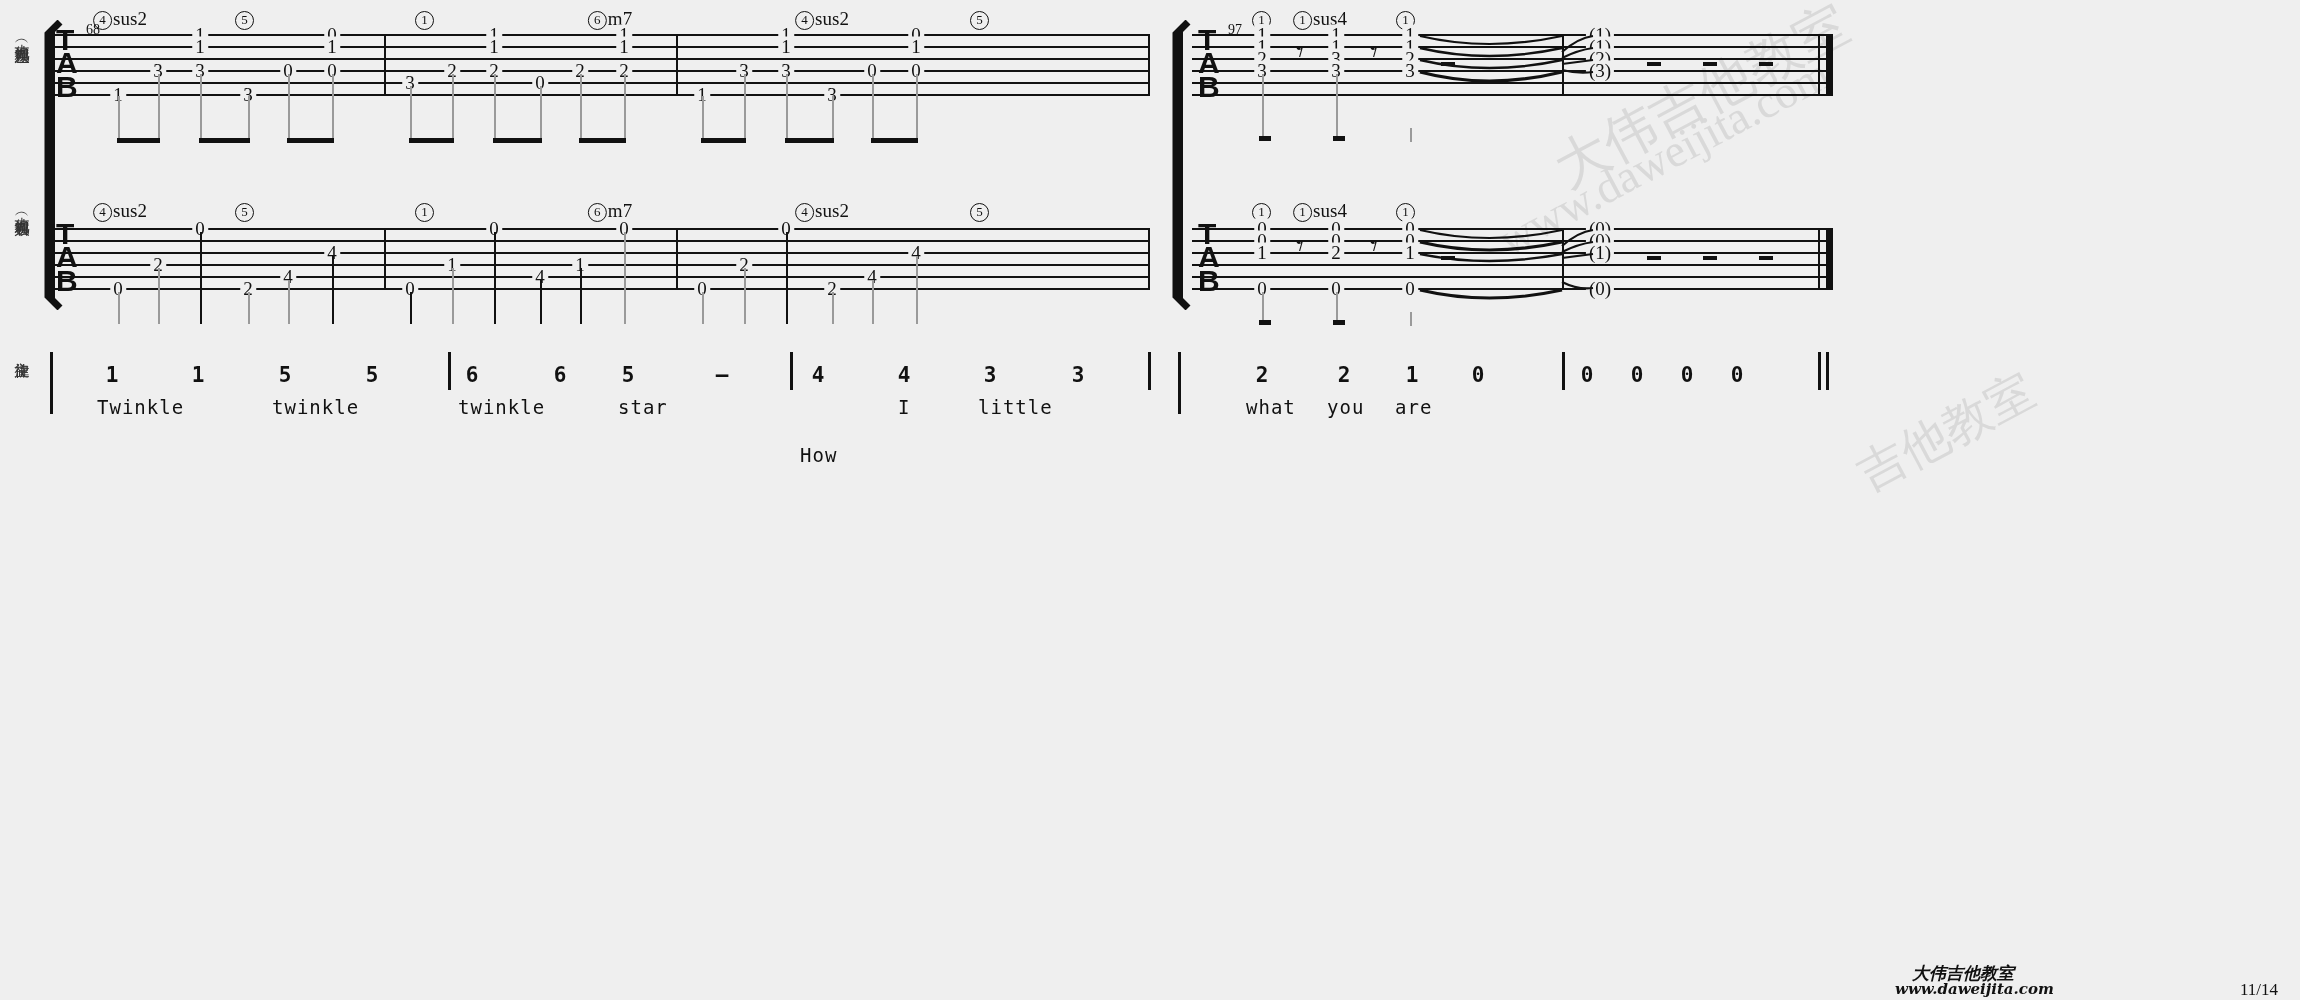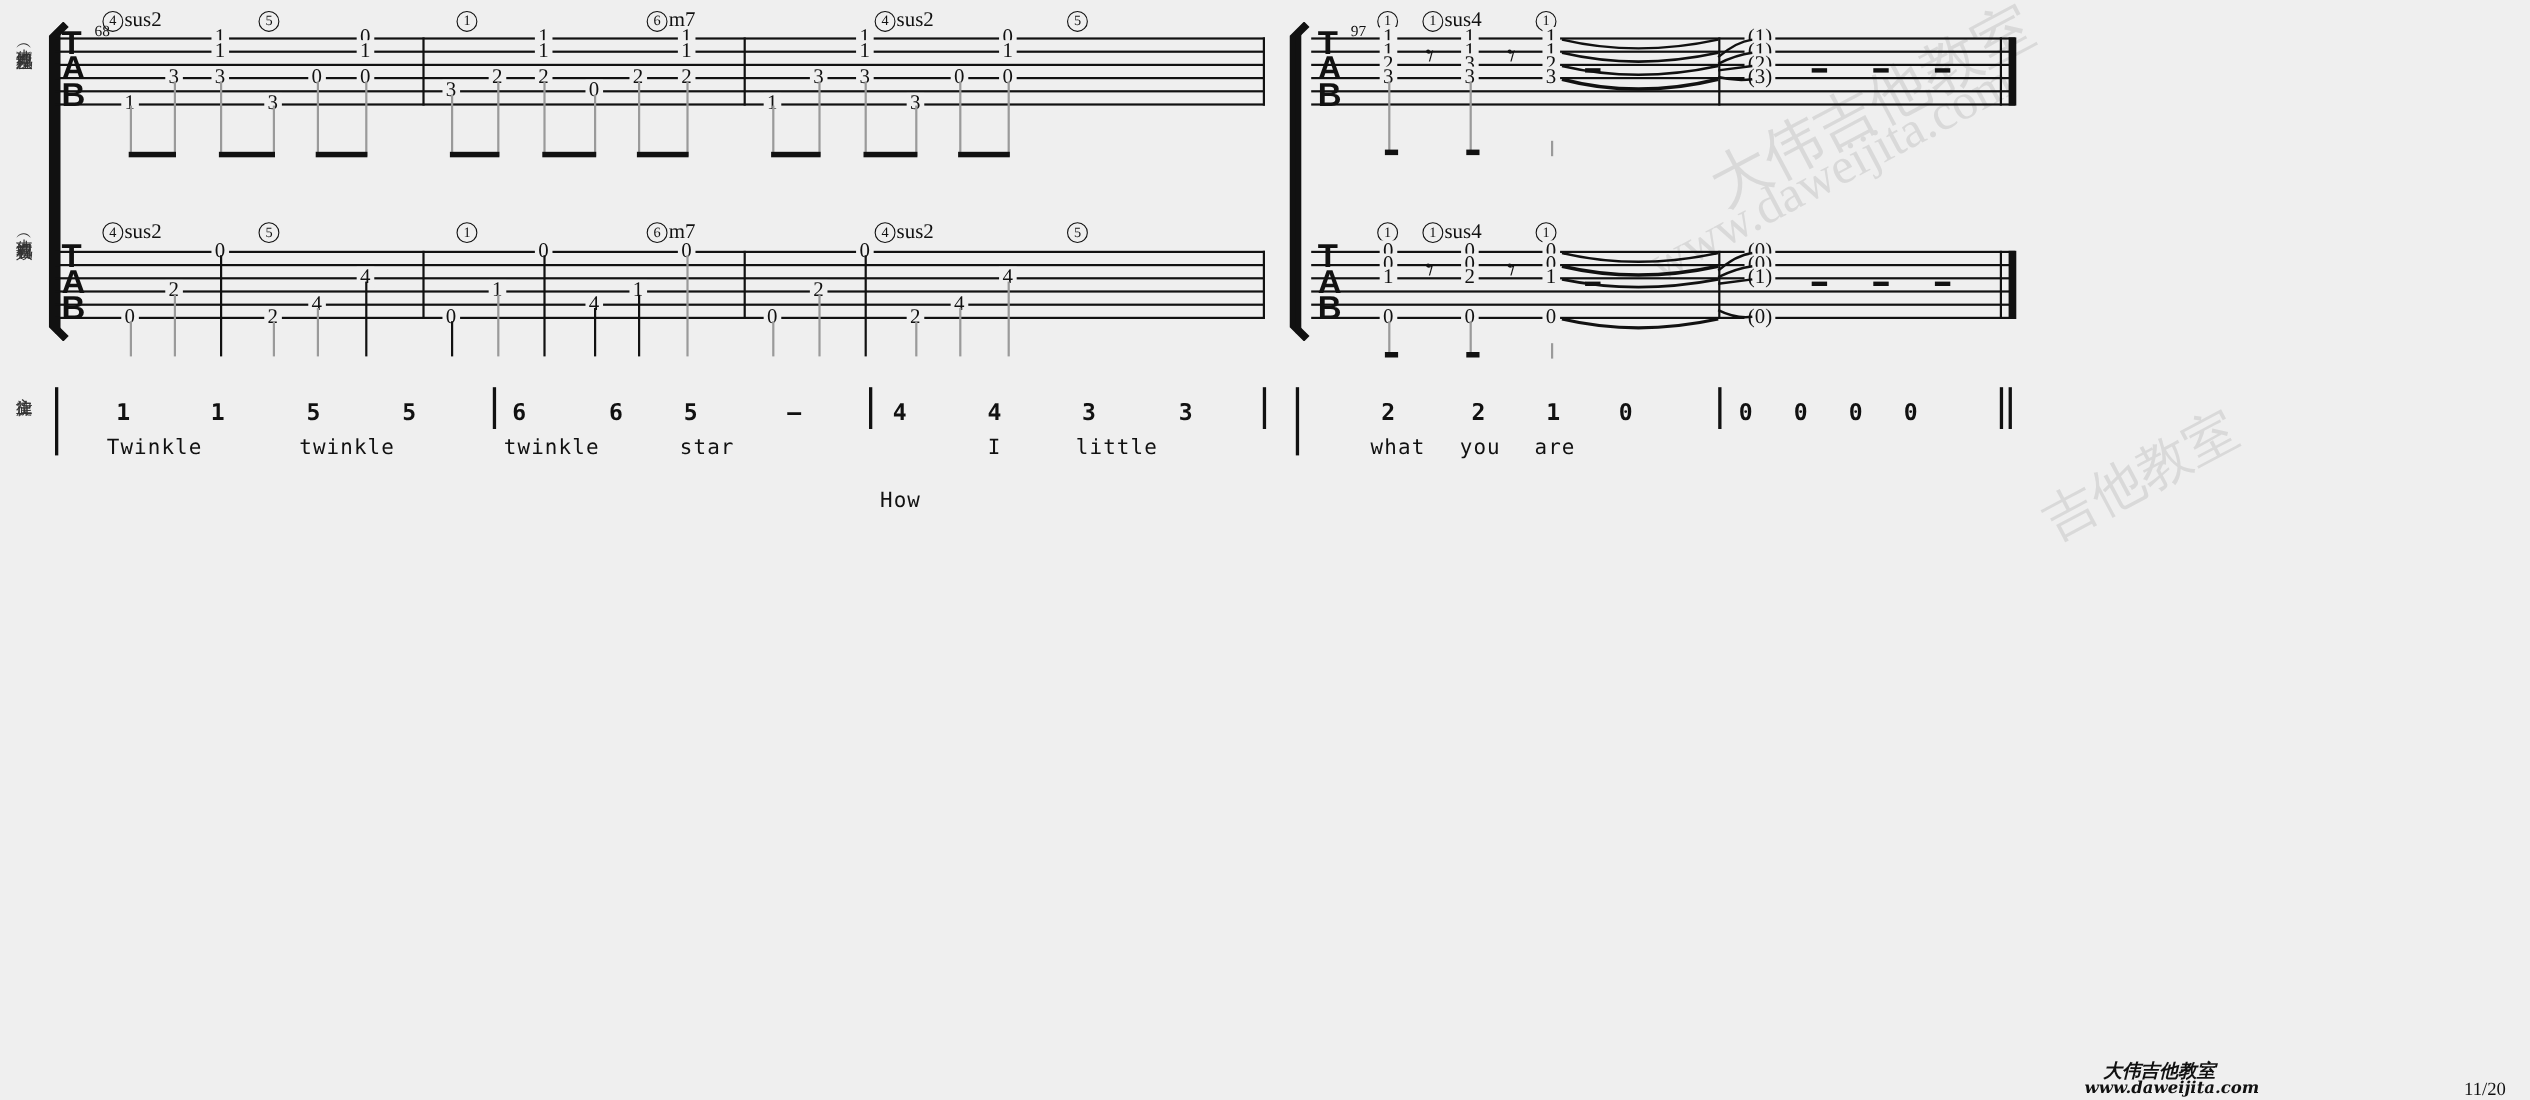--- a/index.html
+++ b/index.html
@@ -571,15 +571,15 @@
   <div class="mel" style="left:1737px;top:363px;">0</div>
   <div class="melbar dbl" style="left:1818px;top:352px;height:38px;"></div>
   <div class="melbar dbl" style="left:1826px;top:352px;height:38px;"></div>
 
   <div class="lyr" style="left:1246px;top:396px;">what</div>
   <div class="lyr" style="left:1327px;top:396px;">you</div>
   <div class="lyr" style="left:1395px;top:396px;">are</div>
 
   <div class="footer-cn" style="left:1912px;top:962px;">大伟吉他教室</div>
   <div class="footer-url" style="left:1895px;top:980px;">www.daweijita.com</div>
-  <div class="pageno" style="left:2240px;top:980px;">11/20</div>
+  <div class="pageno" style="left:2240px;top:980px;">11/14</div>
 
 </div>
 
 </body></html>

